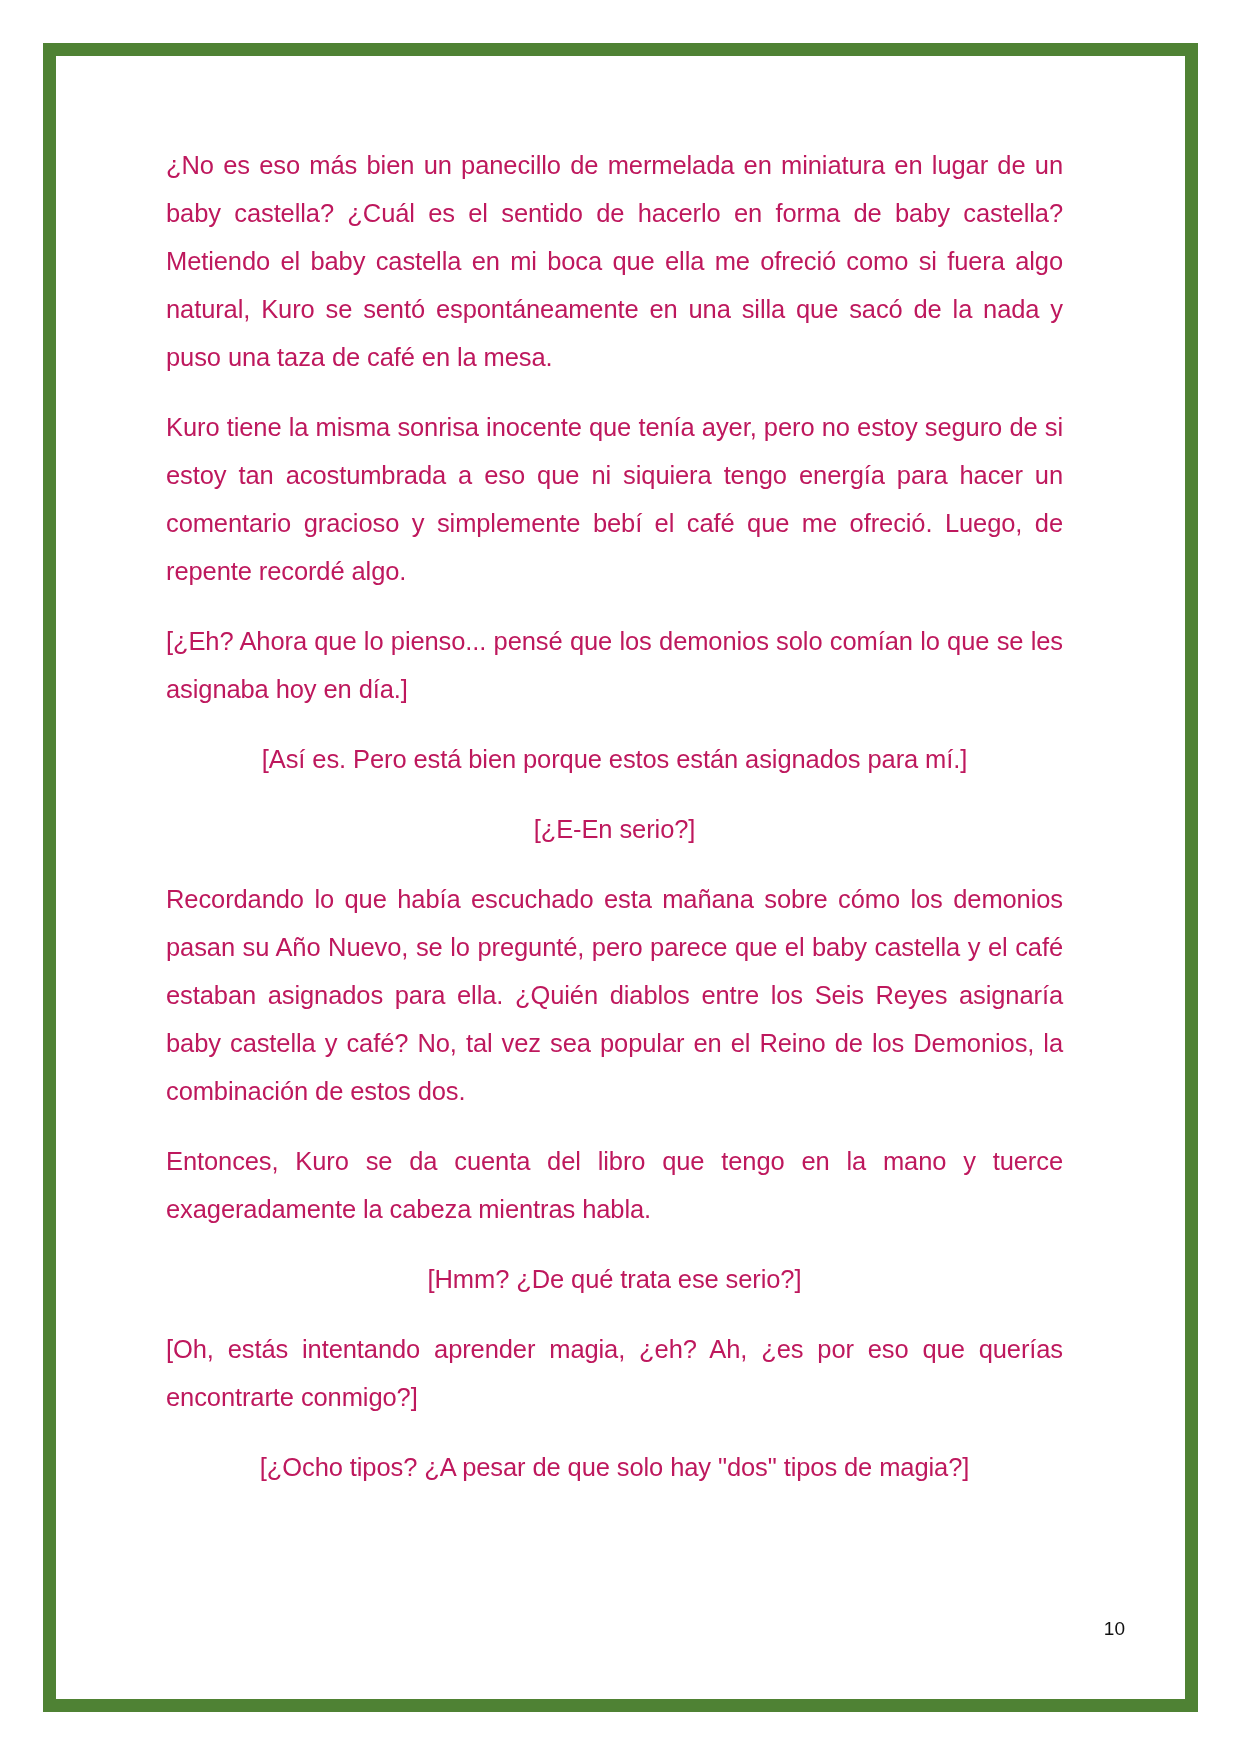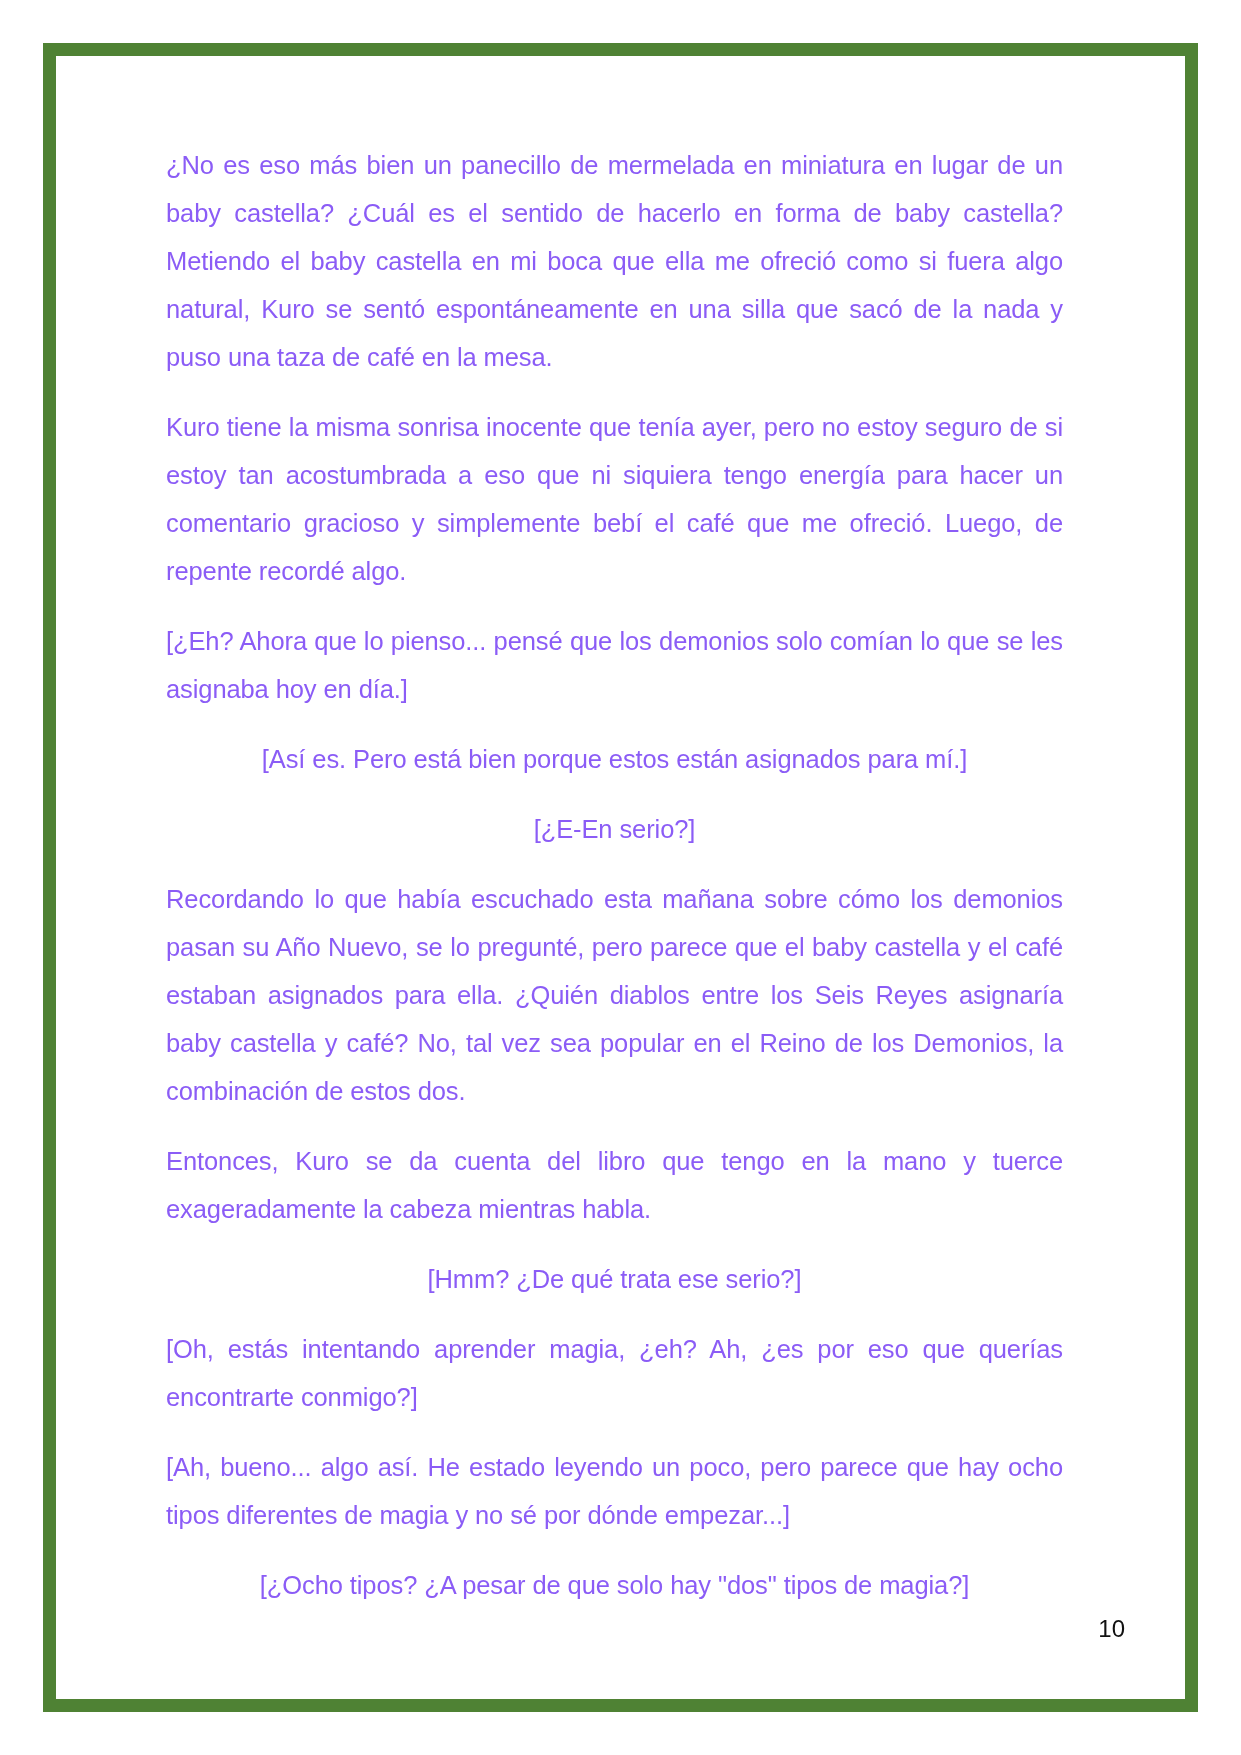--- a/index.html
+++ b/index.html
@@ -51,39 +51,39 @@
     position: absolute;
     left: 110px;
     top: 85px;
     width: 897px;
   }
 
   p.para {
     margin: 0 0 22px 0;
     font-size: 25.5px;
     line-height: 48px;
-    color: #8b5cf6;
+    color: #be185d;
     text-align: justify;
     letter-spacing: -0.1px;
     font-stretch: condensed;
     word-spacing: 0px;
   }
   p.para:last-child {
     margin-bottom: 0;
   }
   
   p.para.short {
     text-align: center;
   }
 
   .page-number {
     position: absolute;
     right: 60px;
     bottom: 58px;
-    font-size: 24px;
+    font-size: 19px;
     line-height: 24px;
     color: #111111;
     text-align: right;
   }
 </style>
 </head>
 <body>
 
 <div class="page-canvas">
   <div class="page-frame">
@@ -92,21 +92,20 @@
       <div class="text-column">
         <p class="para">¿No es eso más bien un panecillo de mermelada en miniatura en lugar de un baby castella? ¿Cuál es el sentido de hacerlo en forma de baby castella? Metiendo el baby castella en mi boca que ella me ofreció como si fuera algo natural, Kuro se sentó espontáneamente en una silla que sacó de la nada y puso una taza de café en la mesa.</p>
         <p class="para">Kuro tiene la misma sonrisa inocente que tenía ayer, pero no estoy seguro de si estoy tan acostumbrada a eso que ni siquiera tengo energía para hacer un comentario gracioso y simplemente bebí el café que me ofreció. Luego, de repente recordé algo.</p>
         <p class="para">[¿Eh? Ahora que lo pienso... pensé que los demonios solo comían lo que se les asignaba hoy en día.]</p>
         <p class="para short">[Así es. Pero está bien porque estos están asignados para mí.]</p>
         <p class="para short">[¿E-En serio?]</p>
         <p class="para">Recordando lo que había escuchado esta mañana sobre cómo los demonios pasan su Año Nuevo, se lo pregunté, pero parece que el baby castella y el café estaban asignados para ella. ¿Quién diablos entre los Seis Reyes asignaría baby castella y café? No, tal vez sea popular en el Reino de los Demonios, la combinación de estos dos.</p>
         <p class="para">Entonces, Kuro se da cuenta del libro que tengo en la mano y tuerce exageradamente la cabeza mientras habla.</p>
         <p class="para short">[Hmm? ¿De qué trata ese serio?]</p>
         <p class="para">[Oh, estás intentando aprender magia, ¿eh? Ah, ¿es por eso que querías encontrarte conmigo?]</p>
-        <p class="para">[Ah, bueno... algo así. He estado leyendo un poco, pero parece que hay ocho tipos diferentes de magia y no sé por dónde empezar...]</p>
         <p class="para short">[¿Ocho tipos? ¿A pesar de que solo hay "dos" tipos de magia?]</p>
       </div>
 
       <div class="page-number">10</div>
 
     </div>
   </div>
 </div>
 
 </body></html>

